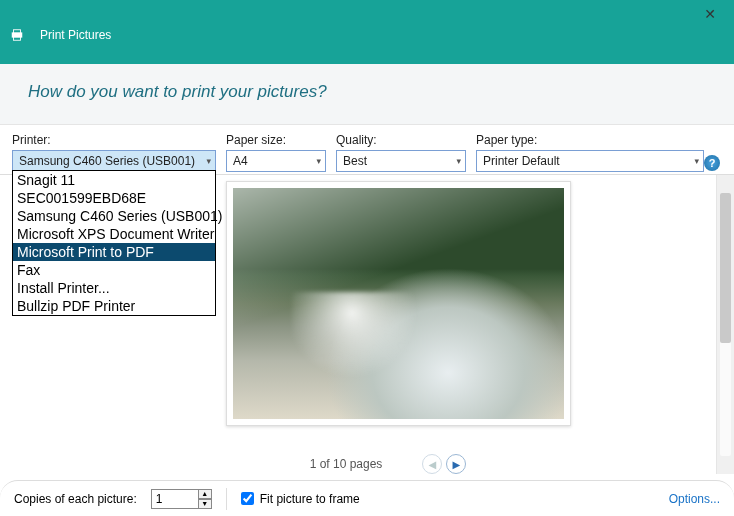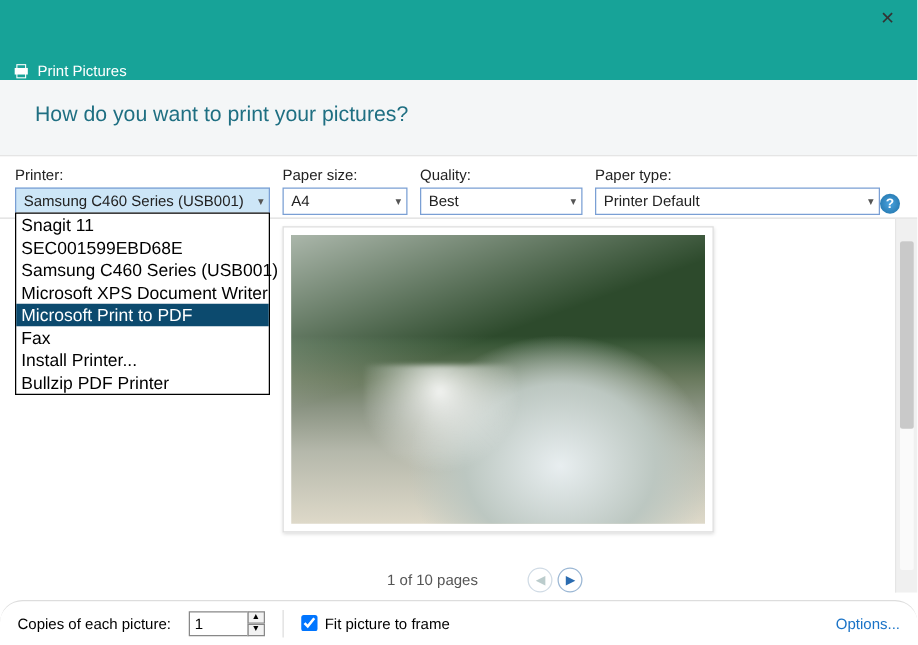--- a/index.html
+++ b/index.html
@@ -1,24 +1,24 @@
 <!DOCTYPE html>
 <html><head>
 <meta charset="utf-8">
 <style>
   * { box-sizing: border-box; margin: 0; padding: 0; font-family: 'Segoe UI', Tahoma, sans-serif; }
   body { width: 734px; height: 516px; background: #fff; overflow: hidden; position: relative; }
 
   .titlebar { height: 28px; background: #17a398; display: flex; justify-content: flex-end; align-items: center; padding-right: 12px; }
   .close-btn { width: 24px; height: 24px; display: flex; align-items: center; justify-content: center; font-size: 14px; color: #333; cursor: pointer; }
 
-  .header-row { height: 36px; background: #17a398; display: flex; align-items: flex-end; padding-left: 10px; color: #fff; font-size: 12px; gap: 6px; }
+  .header-row { height: 36px; background: #17a398; display: flex; align-items: flex-start; padding-left: 10px; color: #fff; font-size: 12px; gap: 16px; }
   .printer-mini-icon { width: 14px; height: 14px; display:inline-block; }
 
-  .prompt { background: #f4f6f7; padding: 18px 18px 22px 28px; color: #1f6f82; font-size: 17px; border-bottom: 1px solid #e5e5e5; }
+  .prompt { background: #f4f6f7; padding: 18px 18px 22px 28px; color: #1f6f82; font-size: 17px; border-bottom: 1px solid #e5e5e5; font-style: italic; }
 
   .controls { display: flex; gap: 10px; padding: 8px 12px 2px 12px; position: relative; }
   .ctrl { display: flex; flex-direction: column; font-size: 12px; color: #222; }
   .ctrl label { margin-bottom: 3px; }
   .combo { height: 22px; border: 1px solid #7a9fd4; background: #fff; display: flex; align-items: center; padding: 0 18px 0 6px; font-size: 12px; position: relative; }
   .combo.sel { background: #cde6f7; }
   .combo .arrow { position: absolute; right: 4px; top: 50%; transform: translateY(-50%); font-size: 9px; color: #555; }
   .help-icon { position: absolute; right: 14px; top: 30px; width: 16px; height: 16px; border-radius: 50%; background: radial-gradient(#4aa3df,#1d6fa5); color:#fff; font-size:11px; font-weight:bold; display:flex; align-items:center; justify-content:center; }
 
   .dropdown { position: absolute; left: 12px; top: 170px; width: 204px; border: 1px solid #000; background: #fff; font-size: 14px; z-index: 10; }

